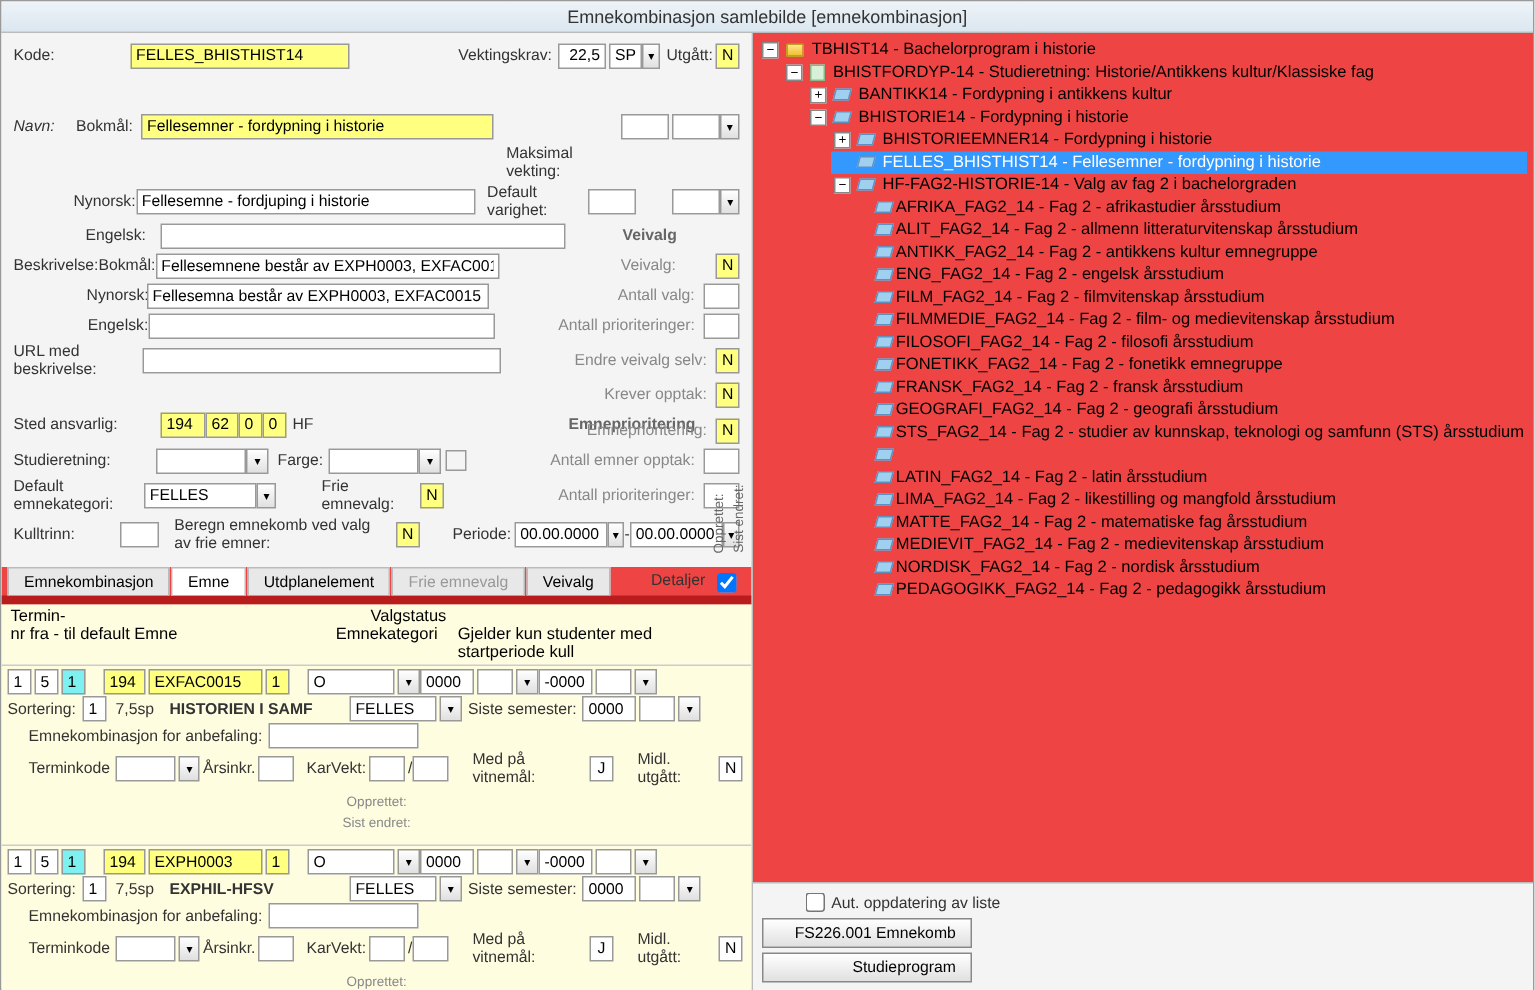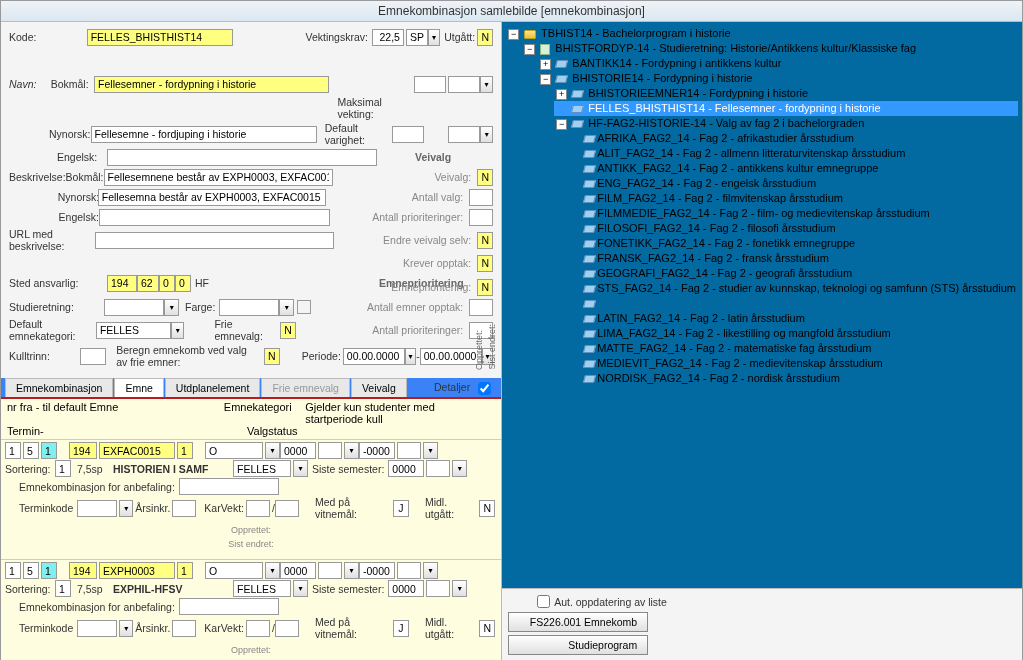--- a/index.html
+++ b/index.html
@@ -11,31 +11,31 @@
 .right-panel { flex: 1; background: #fff; display: flex; flex-direction: column; }
 .form-top { padding: 6px 8px 4px 8px; background: #f4f4f4; }
 .row { display: flex; align-items: center; margin-bottom: 2px; min-height: 18px; }
 .lbl { color: #333; font-size: 10.5px; }
 input[type=text], .inp { border: 1px solid #999; background: #fff; padding: 1px 3px; height: 17px; font-size: 10.5px; }
 .inp-y { background: #ffff80; }
 .inp-c { background: #7ff0f0; }
 .chk { width: 13px; height: 13px; }
 .dd-btn { border: 1px solid #999; background: linear-gradient(#fff,#e0e0e0); width: 15px; height: 17px; display: inline-flex; align-items: center; justify-content: center; cursor: pointer; font-size: 8px; }
 .side-lbl { writing-mode: vertical-rl; transform: rotate(180deg); font-size: 9px; color: #666; }
-.tabs { display: flex; background: #3b82f6; border-bottom: 2px solid #b91c1c; padding-left: 4px; margin-top: 4px; }
+.tabs { display: flex; background: #ef4444; border-bottom: 6px solid #b91c1c; padding-left: 4px; margin-top: 4px; }
 .tab { padding: 3px 10px; border: 1px solid #bbb; border-bottom: none; background: #e8e8e8; margin-right: 1px; cursor: pointer; font-size: 10.5px; }
 .tab.active { background: #fff; }
 .tab.disabled { color: #999; }
 .emne-hdr { background: #fffde0; padding: 2px 6px; border-bottom: 1px solid #ccc; font-size: 10.5px; }
 .emne-hdr-row { display: flex; }
 .emne-list { background: #fffde0; overflow-y: auto; }
 .emne-block { border-bottom: 1px solid #ccc; padding: 2px 4px 6px 4px; background: #fffde0; }
 .emne-row { display: flex; align-items: center; margin-bottom: 1px; min-height: 17px; flex-wrap: nowrap; }
 .emne-row .inp { margin-right: 2px; }
-.tree { flex: 1; overflow: auto; padding: 4px; background: #0369a1; font-size: 10.5px; line-height: 15px; }
+.tree { flex: 1; overflow: auto; padding: 4px; background: #ef4444; font-size: 10.5px; line-height: 15px; }
 .tree-node { white-space: nowrap; padding: 0 2px; cursor: pointer; }
 .tree-node.selected { background: #3399ff; color: #fff; }
 .tree-icon { display: inline-block; width: 12px; height: 11px; margin-right: 2px; vertical-align: middle; }
 .ico-folder { background: linear-gradient(#ffe28a,#f0c030); border: 1px solid #c0a020; width: 12px; height: 9px; border-radius: 1px; }
 .ico-doc { background: #d8f0d8; border: 1px solid #8ab88a; width: 10px; height: 11px; }
 .ico-tag { background: #a0d0f0; border: 1px solid #6090c0; width: 11px; height: 8px; transform: skewX(-15deg); }
 .expander { display: inline-block; width: 11px; height: 11px; border: 1px solid #888; background: #fff; text-align: center; line-height: 9px; font-size: 9px; margin-right: 2px; cursor: pointer; vertical-align: middle; }
 .bottom-ctrls { border-top: 1px solid #bbb; padding: 6px; background: #f4f4f4; }
 .btn { border: 1px solid #888; background: linear-gradient(#fff,#e0e0e0); padding: 3px 10px; cursor: pointer; margin-bottom: 3px; display: block; min-width: 140px; text-align: right; font-size: 10.5px; }
 .section-hdr { color: #666; font-weight: bold; font-size: 10.5px; margin: 2px 0; }
@@ -88,21 +88,21 @@
           <span style="width:48px;"></span>
           <span class="lbl" style="width:50px;">Engelsk:</span>
           <input class="inp" style="width: 270px;">
           <span class="section-hdr" style="margin-left:38px;">Veivalg</span>
         </div>
 
         <div class="row">
           <span class="lbl" style="width:58px;">Beskrivelse:</span>
           <span class="lbl" style="width:40px;">Bokmål:</span>
           <input class="inp" style="width: 270px;" value="Fellesemnene består av EXPH0003, EXFAC0015 samt et">
-          <span class="grey-lbl" style="margin-left:60px;width:92px;text-align:right;">Veivalg:</span>
+          <span class="grey-lbl" style="margin-left:60px;width:92px;text-align:center;">Veivalg:</span>
           <input class="inp inp-y" style="width: 16px; text-align: center; margin-left: 6px;" value="N">
         </div>
 
         <div class="row">
           <span style="width:58px;"></span>
           <span class="lbl" style="width:40px;">Nynorsk:</span>
           <input class="inp" style="width: 270px;" value="Fellesemna består av EXPH0003, EXFAC0015 i tillegg til">
           <span class="grey-lbl" style="margin-left:60px;width:92px;text-align:right;">Antall valg:</span>
           <input class="inp" style="width: 24px; margin-left: 6px;">
         </div>
@@ -189,28 +189,28 @@
         <div class="tab">Utdplanelement</div>
         <div class="tab disabled">Frie emnevalg</div>
         <div class="tab">Veivalg</div>
         <span style="flex:1"></span>
         <span class="lbl" style="padding:3px 4px;">Detaljer</span>
         <input type="checkbox" class="chk" checked="" style="margin: 4px 10px 0px 4px;">
       </div>
 
       <div class="emne-hdr">
         <div class="emne-hdr-row">
+          <span style="width:100px;">Termin-</span>
+          <span style="width:140px;"></span>
+          <span>Valgstatus</span>
+        </div>
+        <div class="emne-hdr-row">
           <span style="width:240px;">nr fra - til  default  Emne</span>
           <span style="width:90px;">Emnekategori</span>
           <span>Gjelder kun studenter med startperiode kull</span>
-        </div>
-        <div class="emne-hdr-row">
-          <span style="width:100px;">Termin-</span>
-          <span style="width:140px;"></span>
-          <span>Valgstatus</span>
         </div>
       </div>
 
       <div class="emne-list" id="emne-list" style="height:360px;">
           <div class="emne-block">
   <div class="emne-row">
     <input class="inp" style="width: 16px;" value="1">
     <input class="inp" style="width: 16px;" value="5">
     <input class="inp inp-c" style="width: 16px;" value="1">
     <span style="width:10px;"></span>
@@ -409,20 +409,21 @@
                   <div class="tree-node"><span class="tree-icon ico-tag"></span><span>FONETIKK_FAG2_14 - Fag 2 - fonetikk emnegruppe</span></div>
                   <div class="tree-node"><span class="tree-icon ico-tag"></span><span>FRANSK_FAG2_14 - Fag 2 - fransk årsstudium</span></div>
                   <div class="tree-node"><span class="tree-icon ico-tag"></span><span>GEOGRAFI_FAG2_14 - Fag 2 - geografi årsstudium</span></div>
                   <div class="tree-node"><span class="tree-icon ico-tag"></span><span>STS_FAG2_14 - Fag 2 - studier av kunnskap, teknologi og samfunn (STS) årsstudium</span></div>
                   <div class="tree-node"><span class="tree-icon ico-tag"></span></div>
                   <div class="tree-node"><span class="tree-icon ico-tag"></span><span>LATIN_FAG2_14 - Fag 2 - latin årsstudium</span></div>
                   <div class="tree-node"><span class="tree-icon ico-tag"></span><span>LIMA_FAG2_14 - Fag 2 - likestilling og mangfold årsstudium</span></div>
                   <div class="tree-node"><span class="tree-icon ico-tag"></span><span>MATTE_FAG2_14 - Fag 2 - matematiske fag årsstudium</span></div>
                   <div class="tree-node"><span class="tree-icon ico-tag"></span><span>MEDIEVIT_FAG2_14 - Fag 2 - medievitenskap årsstudium</span></div>
                   <div class="tree-node"><span class="tree-icon ico-tag"></span><span>NORDISK_FAG2_14 - Fag 2 - nordisk årsstudium</span></div>
+                  <div class="tree-node"><span class="tree-icon ico-tag"></span><span>PEDAGOGIKK_FAG2_14 - Fag 2 - pedagogikk årsstudium</span></div>
                 </div>
             </div>
           </div>
         </div>
       </div>
       <div class="bottom-ctrls">
         <div style="display:flex;align-items:center;margin-bottom:4px;padding-left:29px;">
           <input type="checkbox" class="chk" style="">
           <span class="lbl" style="margin-left:4px;">Aut. oppdatering av liste</span>
         </div>

